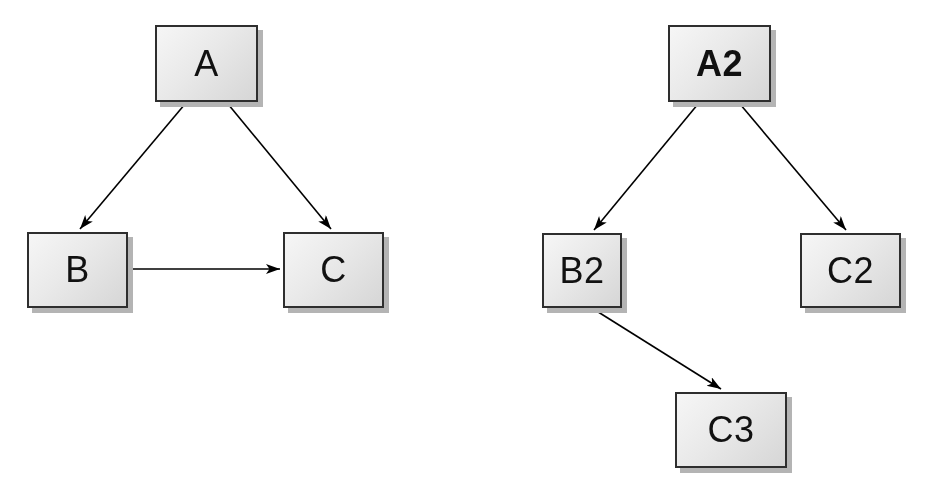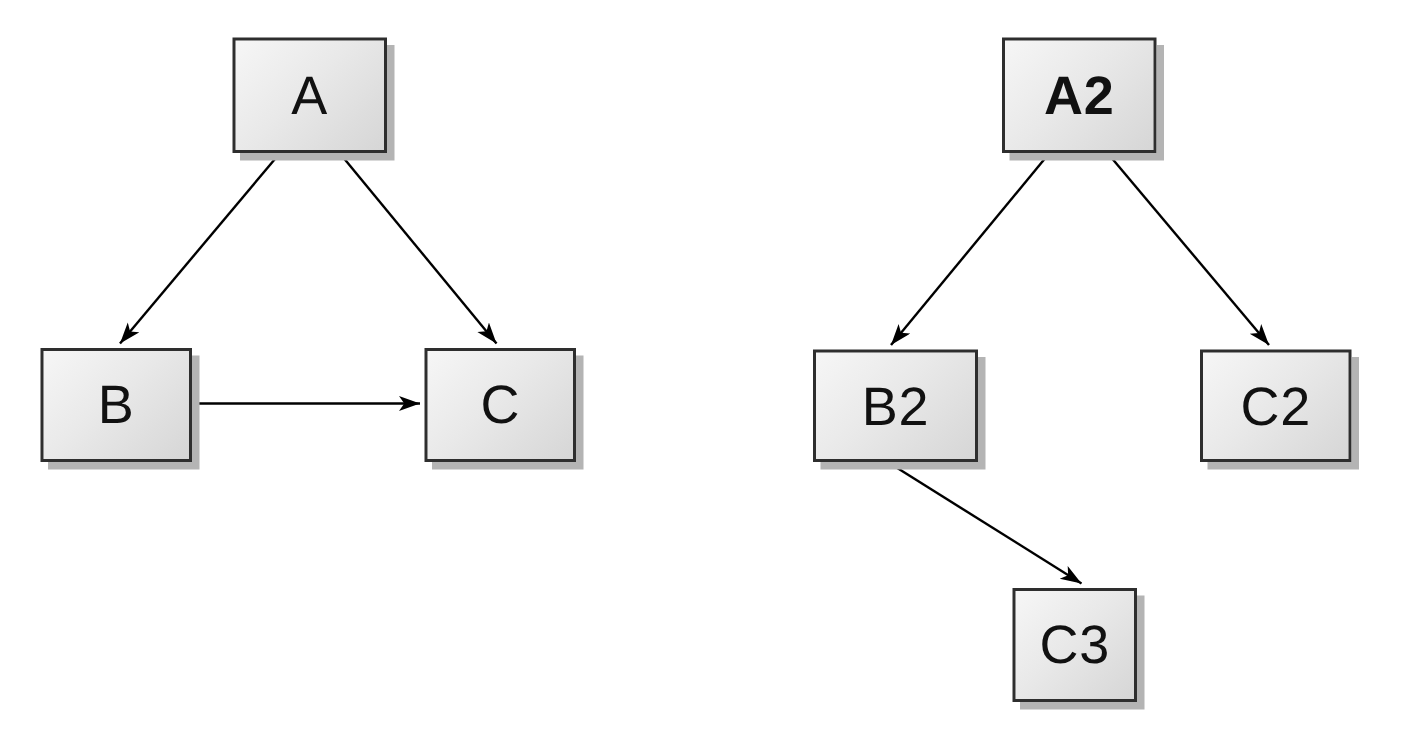--- a/index.html
+++ b/index.html
@@ -39,23 +39,23 @@
     color: #111111;
     letter-spacing: 0.5px;
     user-select: none;
   }
   
   #node-A  { left: 155px; top:  25px; width: 103px; height: 77px; }
   #node-B  { left:  27px; top: 232px; width: 101px; height: 76px; }
   #node-C  { left: 283px; top: 232px; width: 101px; height: 76px; }
   
   #node-A2 { left: 668px; top:  25px; width: 103px; height: 77px; font-weight: bold; }
-  #node-B2 { left: 542px; top: 233px; width: 110px; height: 75px; }
+  #node-B2 { left: 542px; top: 233px; width: 80px; height: 75px; }
   #node-C2 { left: 800px; top: 233px; width: 101px; height: 75px; }
-  #node-C3 { left: 675px; top: 392px; width: 83px; height: 76px; }
+  #node-C3 { left: 675px; top: 392px; width: 112px; height: 76px; }
   .edge {
     stroke: #000000;
     stroke-width: 1.6;
   }
 </style>
 </head>
 <body>
 
 <div id="canvas">
 

